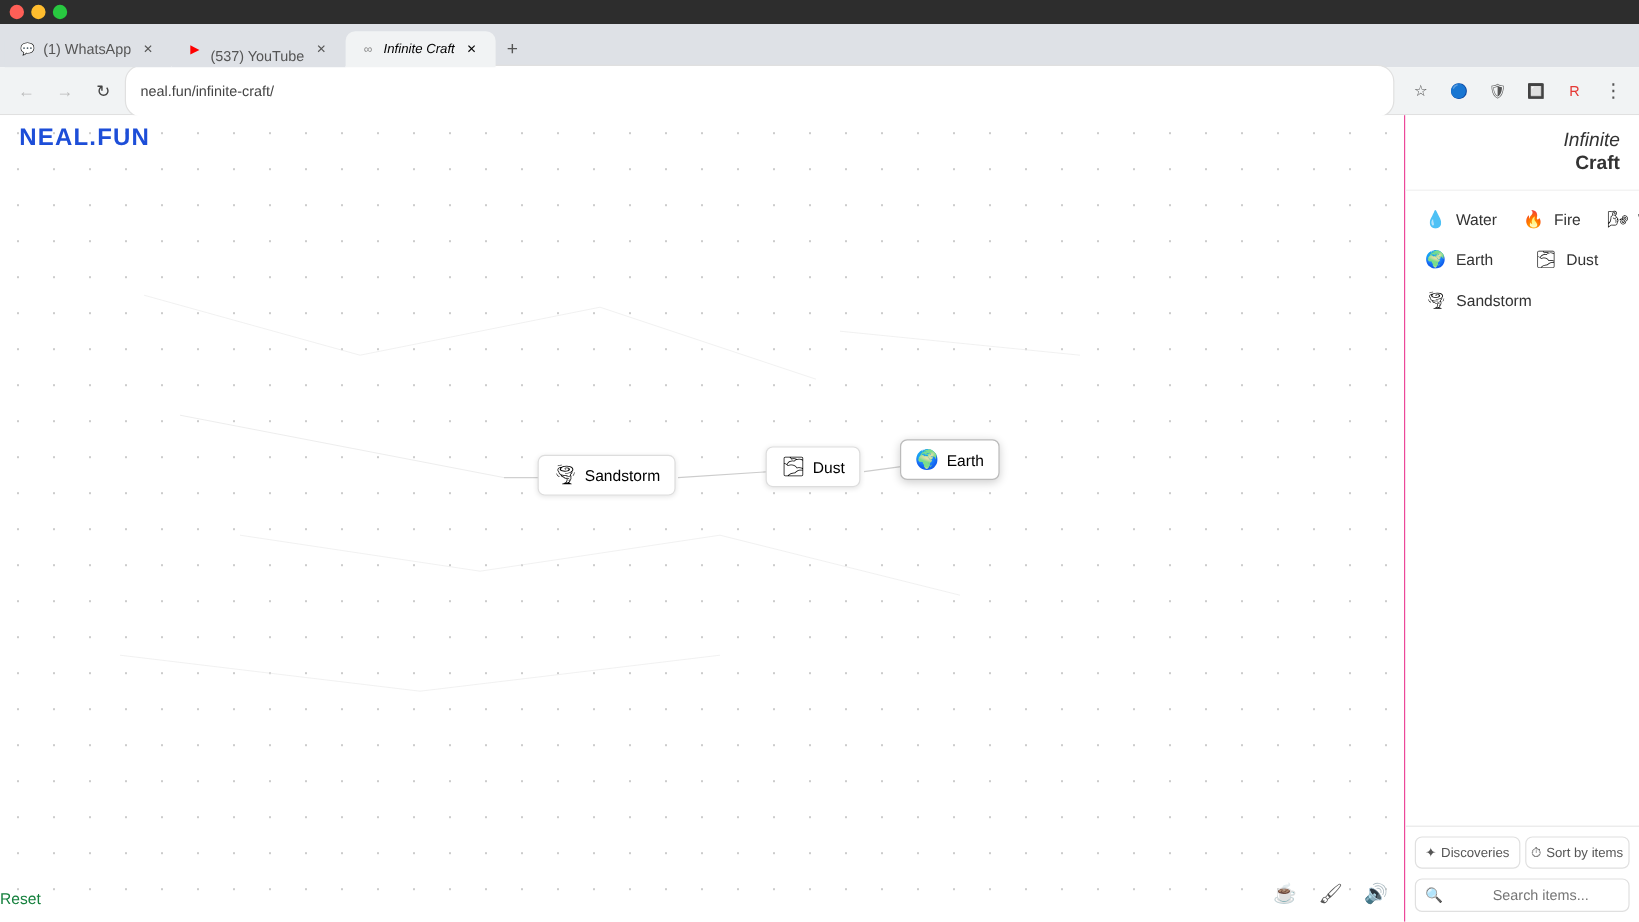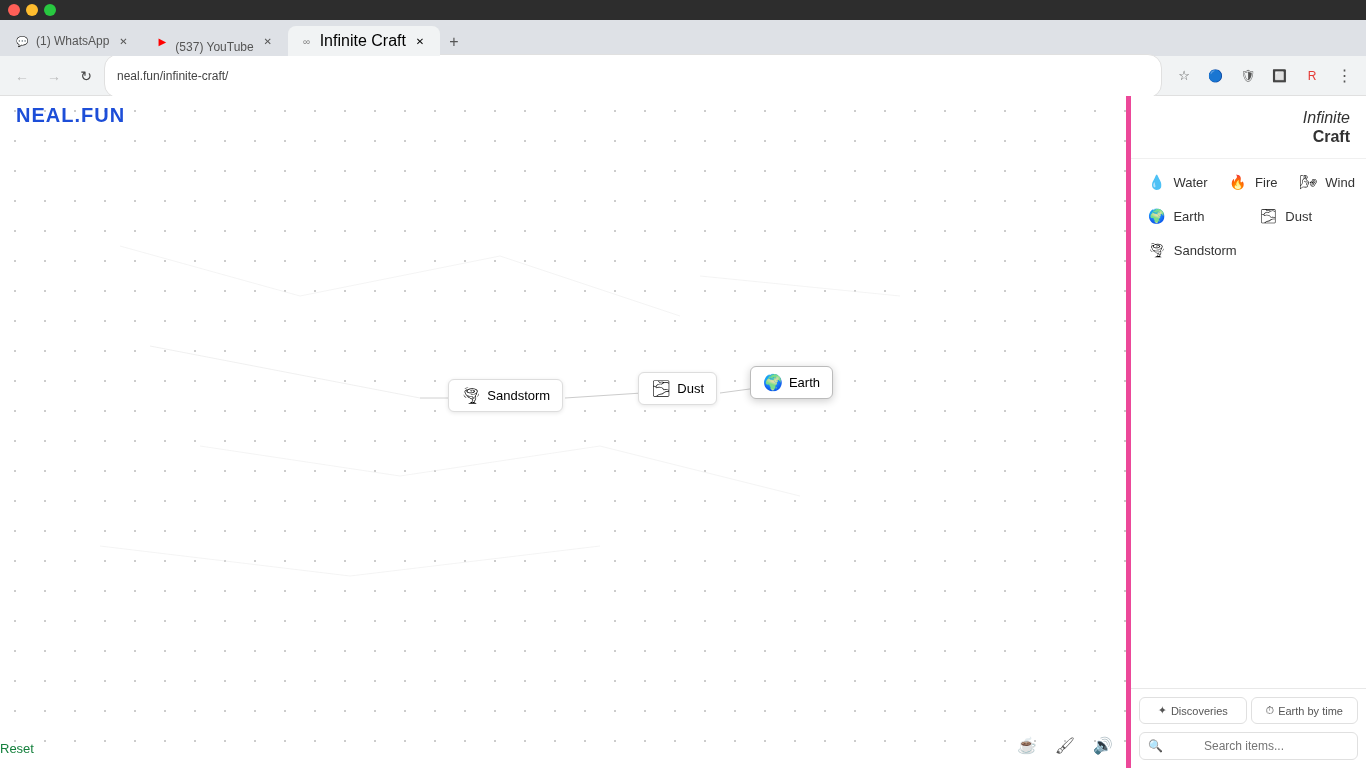--- a/index.html
+++ b/index.html
@@ -185,23 +185,23 @@
       bottom: 12px; left: 0;
       background: transparent;
       border: none;
       font-size: 13px;
       color: #15803d;
       cursor: pointer;
     }
 
     
     .sidebar {
-      width: 240px;
+      width: 196px;
       background: #fff;
-      border-left: 5px solid #ec4899;
+      border-left: 1px solid #ec4899;
       display: flex;
       flex-direction: column;
       position: relative;
     }
 
     
     .sidebar-logo {
       padding: 12px 16px;
       border-bottom: 1px solid #f0f0f0;
       display: flex;
@@ -323,21 +323,21 @@
     <span style="font-size:12px; overflow:hidden; text-overflow:ellipsis; white-space:nowrap;">(1) WhatsApp</span>
     <span class="tab-close">✕</span>
   </div>
   <div class="tab inactive">
     <span class="tab-favicon" style="color:#ff0000">▶</span>
     <span style="font-size:12px; overflow:hidden; text-overflow:ellipsis; white-space:nowrap;margin-top:11px;">(537) YouTube</span>
     <span class="tab-close">✕</span>
   </div>
   <div class="tab active">
     <span class="tab-favicon" style="color:#888">∞</span>
-    <span style="font-size:16px; overflow:hidden; text-overflow:ellipsis; white-space:nowrap;">Infinite Craft</span>
+    <span style="font-size:11px; overflow:hidden; text-overflow:ellipsis; white-space:nowrap;font-style:italic;">Infinite Craft</span>
     <span class="tab-close">✕</span>
   </div>
   <div class="tab-new">+</div>
 </div>
 
 <div class="nav-bar">
   <button class="nav-btn disabled">←</button>
   <button class="nav-btn disabled">→</button>
   <button class="nav-btn">↻</button>
   <div class="address-bar">
@@ -449,21 +449,21 @@
     </div>
 
     <div class="sidebar-bottom">
       <div class="sidebar-bottom-buttons">
         <button class="sidebar-bottom-btn">
           <span>✦</span>
           <span>Discoveries</span>
         </button>
         <button class="sidebar-bottom-btn">
           <span>⏱</span>
-          <span>Earth by time</span>
+          <span>Sort by items</span>
         </button>
       </div>
       <div class="search-box">
         <span class="search-icon-small">🔍</span>
         <input type="text" placeholder="Search items..." style="">
       </div>
     </div>
 
   </div>
 

